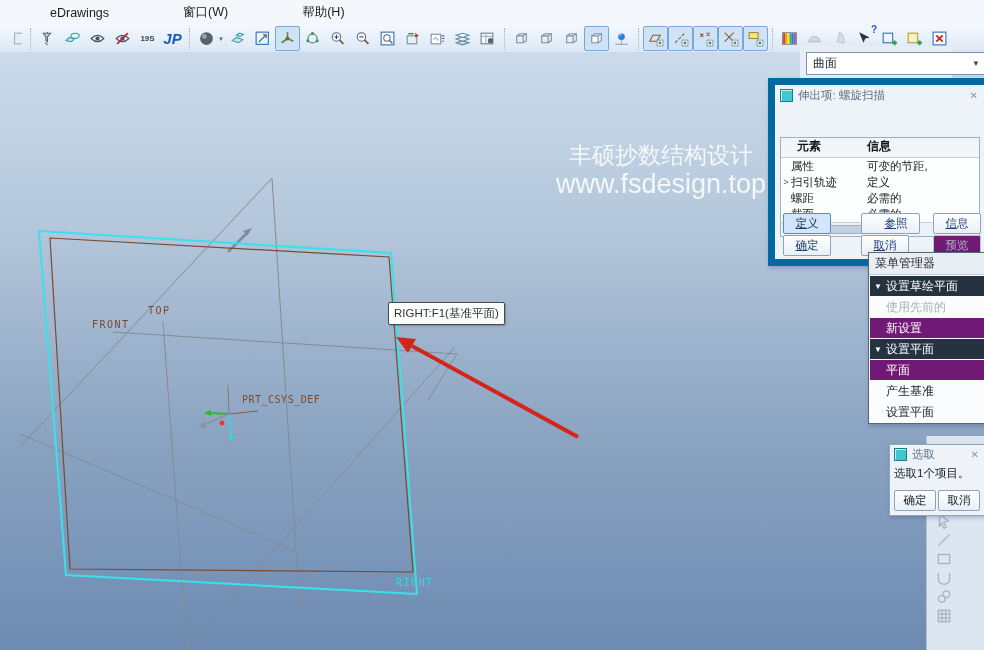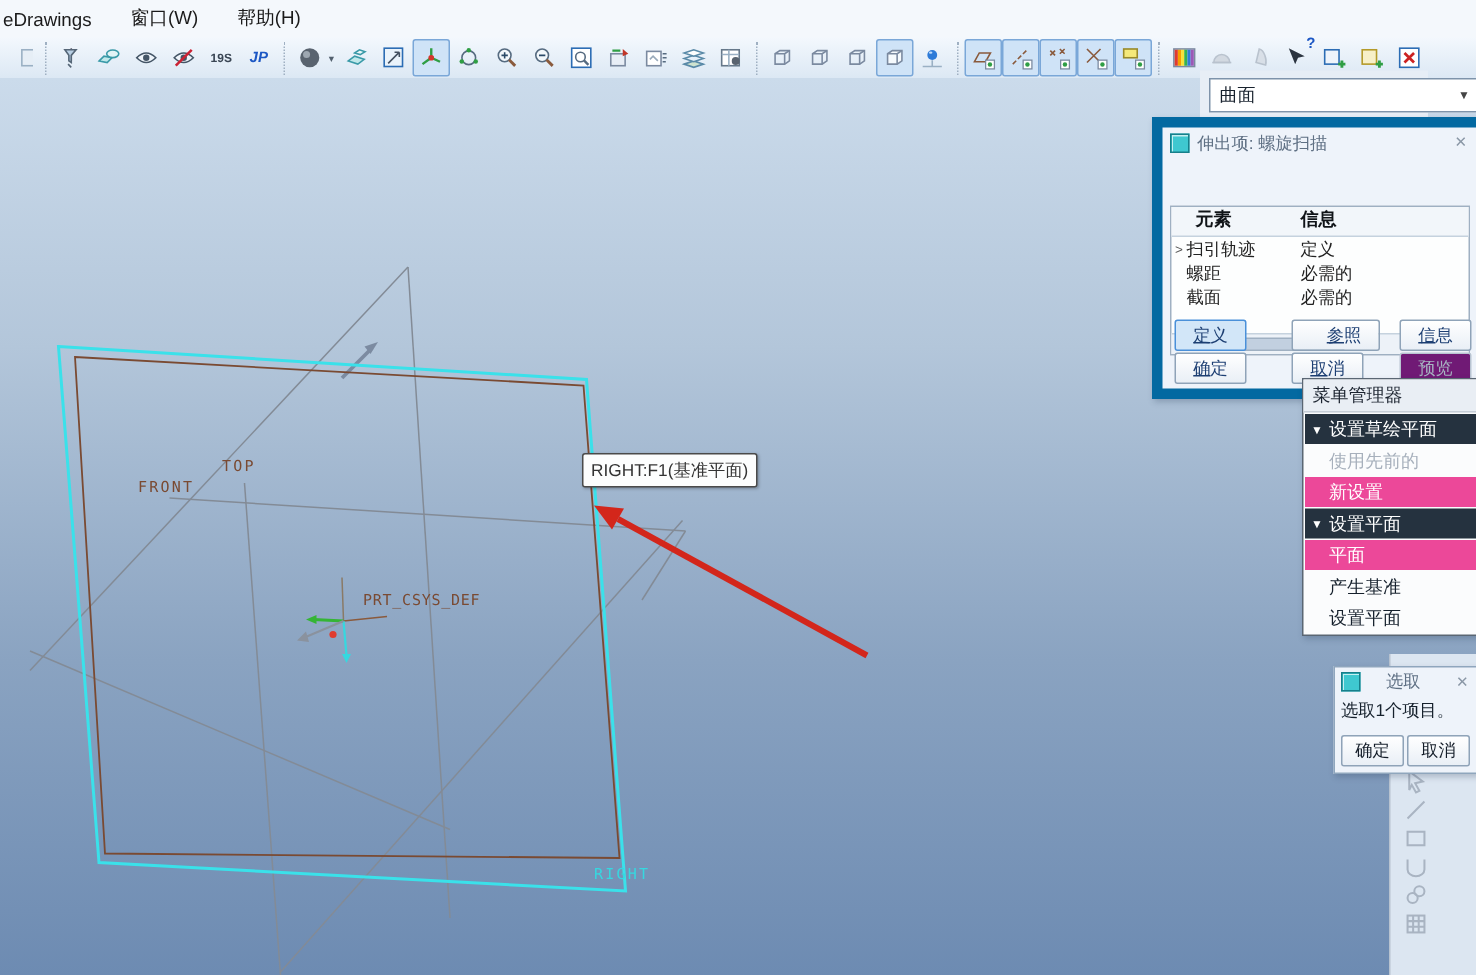--- a/index.html
+++ b/index.html
@@ -1,35 +1,35 @@
 <!DOCTYPE html>
 <html><head>
 <meta charset="utf-8">
 <style>
   html,body{margin:0;padding:0;}
   body{width:984px;height:650px;overflow:hidden;position:relative;
        font-family:"Liberation Sans",sans-serif;background:#f4f8fc;font-size:12px;}
   
   .menubar{position:absolute;left:0;top:0;width:984px;height:25px;background:#f4f8fc;
            display:flex;align-items:center;gap:26px;padding-left:2px;color:#1a1a1a;font-size:12.5px;}
-  .menubar span{cursor:default;}
+  .menubar span{cursor:default;margin-left:48px;}
   
   .toolbar{position:absolute;left:0;top:25px;width:984px;height:27px;
            background:linear-gradient(#f3f8fd,#dce8f4);border-bottom:1px solid #c2cfdc;
            display:flex;align-items:center;padding-left:1px;}
   .sep{width:0;height:22px;border-left:1px dotted #9fb0c2;margin:0 4px;}
   .tbi{width:23px;height:23px;display:flex;align-items:center;justify-content:center;
        position:relative;border:1px solid transparent;border-radius:2px;flex:0 0 auto;}
   .tbi svg{width:17px;height:17px;display:block;}
   .tbi.pressed{background:#cfe3f7;border-color:#7aa7d8;}
   .tbi.disabled{opacity:.75;}
   .tbi .gl{position:absolute;left:0;top:0;right:0;bottom:0;display:flex;align-items:center;
            justify-content:center;font-size:8px;color:#3a4654;font-style:normal;}
   .tbi.i9s-icon .gl{font-size:8px;letter-spacing:0;color:#3a4654;}
-  .tbi.jp-icon .gl{font-size:10px;font-weight:bold;color:#1c57c4;font-style:italic;}
+  .tbi.jp-icon .gl{font-size:15px;font-weight:bold;color:#1c57c4;font-style:italic;}
   .tbi.context-help-icon .gl{left:auto;right:-1px;top:-3px;bottom:auto;font-size:10px;
            font-weight:bold;color:#1c57c4;}
   .caret{font-size:7px;color:#53606e;margin-left:-2px;width:8px;text-align:center;flex:0 0 auto;}
   
   .viewport{position:absolute;left:0;top:52px;width:984px;height:598px;
             background:linear-gradient(180deg,#cbdbeb 0%,#b3c6da 30%,#8aa3c1 65%,#6d8bb2 100%);}
   .vp-svg{position:absolute;left:0;top:0;}
   .cadlbl{font-family:"DejaVu Sans Mono",monospace;font-size:10px;letter-spacing:1.5px;}
   
   .watermark{position:absolute;left:545px;top:90px;width:232px;text-align:center;
@@ -79,26 +79,26 @@
   .fbtn.dis span::first-letter{text-decoration:none;}
   
   .mmgr{position:absolute;left:868px;top:252px;width:116px;background:#fbfcfd;
         border:1px solid #5a6673;box-shadow:1px 2px 4px rgba(30,50,80,.25);}
   .mmgr .mtitle{height:21px;display:flex;align-items:center;padding-left:6px;background:#e9eef4;
         color:#1c2430;border-bottom:1px solid #c5cdd6;}
   .mrow{height:20px;display:flex;align-items:center;margin:1px;font-size:12px;}
   .mhead{background:#25323f;color:#fff;padding-left:4px;gap:4px;}
   .mhead .tri{font-size:8px;}
   .mitem{padding-left:16px;color:#15202c;}
-  .mitem.sel{background:#ec4899;color:#fff;text-align:right;}
+  .mitem.sel{background:#701a75;color:#fff;text-align:right;}
   .mitem.dis{color:#a7b0bc;}
   
   .sdlg{position:absolute;left:889px;top:444px;width:95px;height:70px;background:#eef3fa;
         border:1px solid #8fa6bd;box-shadow:1px 2px 4px rgba(30,50,80,.25);}
-  .sdlg .tbar{height:19px;display:flex;align-items:center;gap:17px;padding:0 4px;color:#5f7084;
+  .sdlg .tbar{height:19px;display:flex;align-items:center;gap:5px;padding:0 4px;color:#5f7084;
         font-size:11.5px;}
   .sdlg .msg{padding:2px 4px;color:#15202c;font-size:11.5px;}
   .sbtn{position:absolute;width:40px;height:19px;display:flex;align-items:center;justify-content:center;
         background:linear-gradient(#ffffff,#e9eff6);border:1px solid #8fa3b8;border-radius:2px;
         color:#131c28;font-size:11.5px;}
   
   .rstrip{position:absolute;left:926px;top:436px;width:58px;height:214px;background:#dce6f1;
           border-left:1px solid #b7c2cf;}
   .rti{position:absolute;left:8px;width:18px;height:18px;}
   .rti svg{width:18px;height:18px;stroke:#a9b4c2;fill:none;stroke-width:1.2;}
@@ -392,20 +392,24 @@
     <text x="92" y="276" class="cadlbl" fill="#7a4a32">FRONT</text>
     <text x="396" y="534" class="cadlbl" fill="#35d8e0">RIGHT</text>
     <text x="242" y="351" class="cadlbl" fill="#7a4a32" style="letter-spacing:.5px">PRT_CSYS_DEF</text>
 
     <g>
       <path d="M578 385 L412 294" stroke="#d3261b" stroke-width="4" fill="none"></path>
       <polygon points="396,285 416,287 408,301" fill="#d3261b"></polygon>
     </g>
   </svg>
 
+  <div class="watermark">
+    <div class="w1">丰硕抄数结构设计</div>
+    <div class="w2">www.fsdesign.top</div>
+  </div>
 </div>
 
 <div class="tooltip">RIGHT:F1(基准平面)</div>
 
 <div class="combo-panel">
   <div class="combo">
     <span class="cv">曲面</span>
     <span class="dd">▼</span>
   </div>
 </div>
@@ -413,20 +417,25 @@
 <div class="fdlg">
   <div class="tbar">
     <span class="cube"></span>
     <span>伸出项: 螺旋扫描</span>
     <span class="closex">✕</span>
   </div>
   <div class="ftable">
     <div class="fthead">
       <span class="c1">元素</span>
       <span>信息</span>
+    </div>
+    <div class="ftrow">
+      <span class="gut"></span>
+      <span class="c1">属性</span>
+      <span class="c2">可变的节距,</span>
     </div>
     <div class="ftrow">
       <span class="gut">&gt;</span>
       <span class="c1">扫引轨迹</span>
       <span class="c2">定义</span>
     </div>
     <div class="ftrow">
       <span class="gut"></span>
       <span class="c1">螺距</span>
       <span class="c2">必需的</span>

